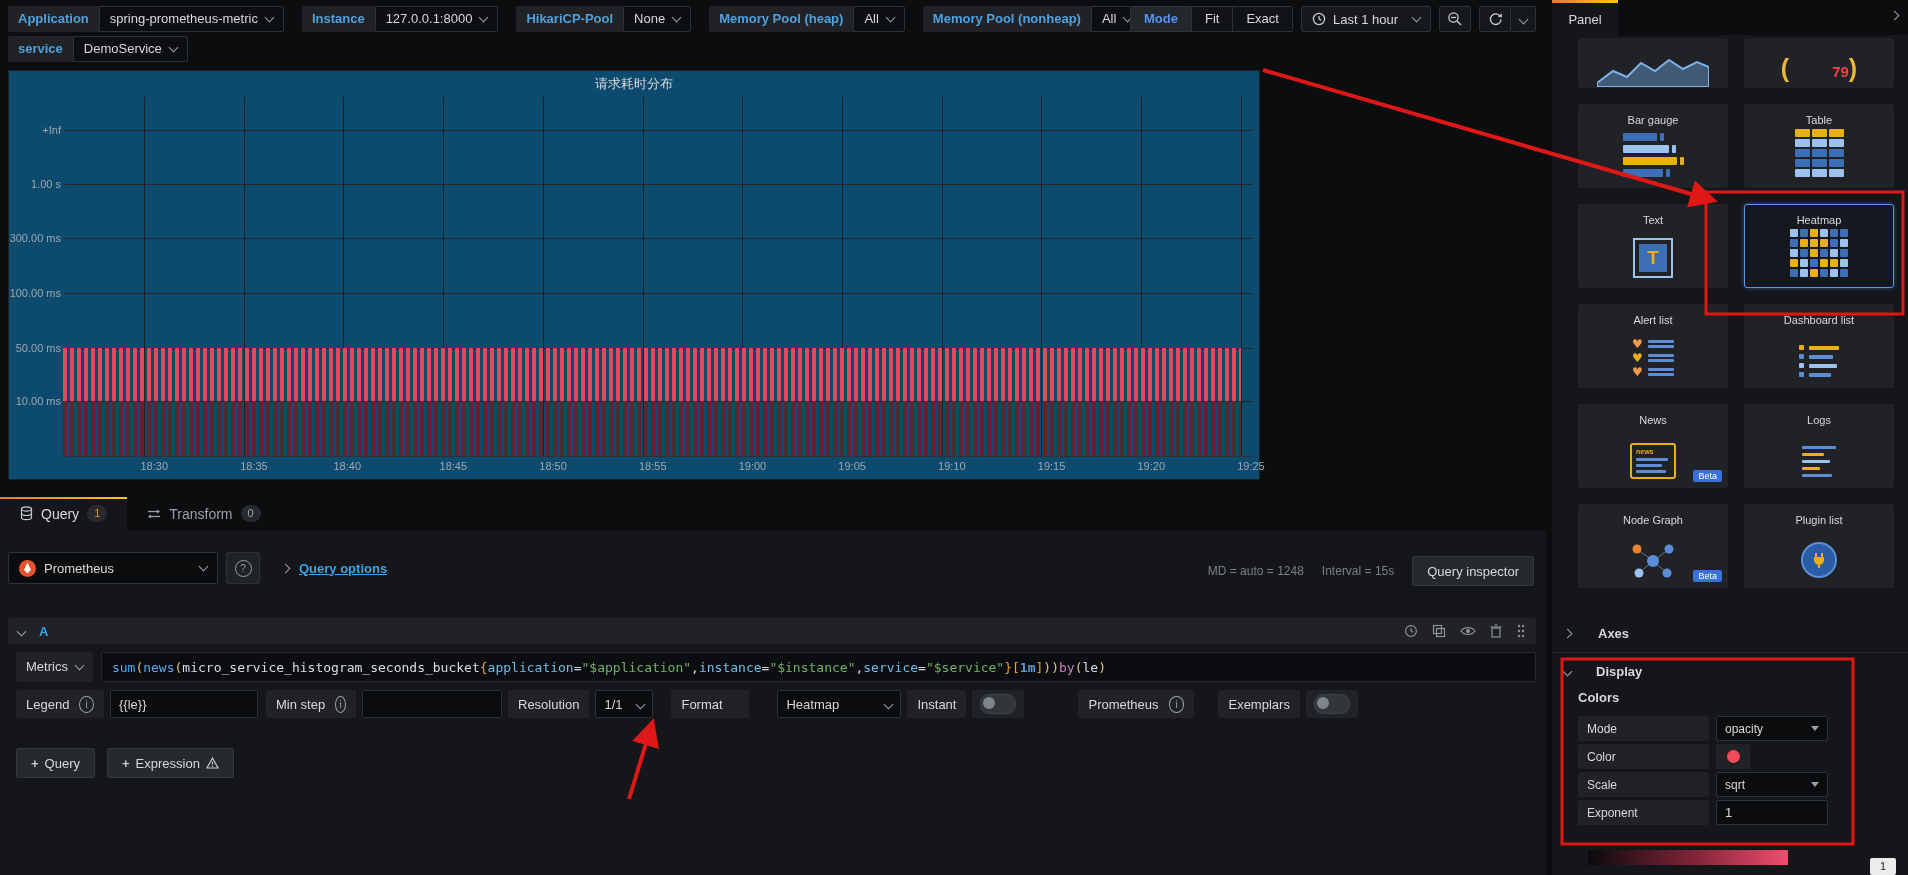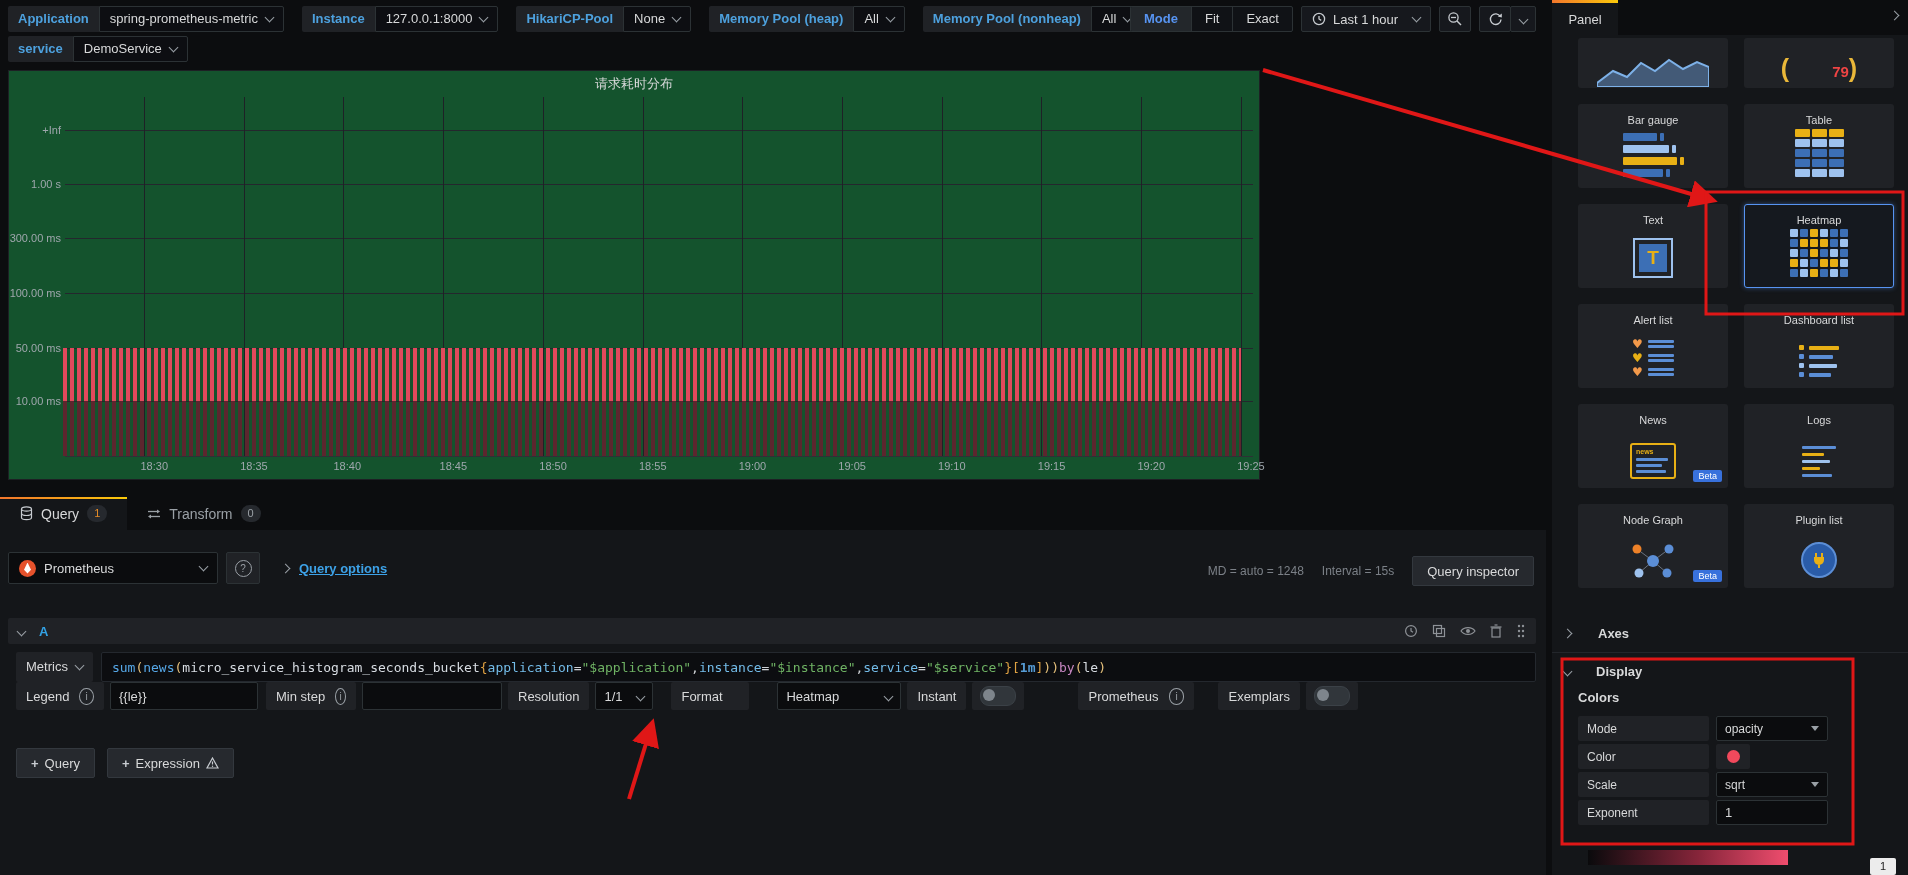--- a/index.html
+++ b/index.html
@@ -21,21 +21,21 @@
   .seg-group{display:flex;border:1px solid #2c3235;border-radius:2px;overflow:hidden;background:#101216;}
   .seg{padding:0 13px;line-height:24px;color:#d8d9da;}
   .seg + .seg{border-left:1px solid #2c3235;}
   .seg.active{background:#23272b;color:#5794f2;font-weight:600;}
   .tp-box{display:flex;align-items:center;gap:7px;padding:0 10px;border:1px solid #2c3235;border-radius:2px;background:#16181d;}
   .icon-btn{width:30px;display:flex;align-items:center;justify-content:center;border:1px solid #2c3235;
     border-radius:2px;background:#16181d;}
   .icon-btn.caret-btn{width:24px;margin-left:-1px;}
 
   
-  .chart-panel{position:absolute;left:8px;top:70px;width:1252px;height:410px;background:#14532d;
+  .chart-panel{position:absolute;left:8px;top:70px;width:1252px;height:410px;background:#0c4a6e;
     border:1px solid #1d2024;box-sizing:border-box;}
   .panel-title{height:26px;line-height:26px;text-align:center;font-size:13px;color:#d8d9da;}
   .plot{position:absolute;left:0;top:26px;right:0;bottom:0;}
   .hgrid{position:absolute;height:1px;background:#24272d;}
   .vgrid{position:absolute;width:1px;background:#1e2126;}
   .ylab{position:absolute;width:52px;text-align:right;font-size:11px;color:#9fa7ad;}
   .xlab{position:absolute;width:48px;text-align:right;font-size:11px;color:#9fa7ad;}
   .band{position:absolute;}
   .x-axis-line{position:absolute;height:1px;background:#2c3235;}
 
@@ -73,21 +73,21 @@
   .qa-icons{margin-left:auto;display:flex;gap:14px;align-items:center;}
   .metrics-row{position:absolute;left:16px;right:10px;top:122px;height:30px;display:flex;gap:8px;}
   .metrics-btn{height:30px;line-height:30px;background:#202226;border-radius:2px;padding:0 10px;
     display:flex;align-items:center;white-space:nowrap;}
   .code-area{flex:1;background:#0c0d10;border:1px solid #24282e;border-radius:2px;display:flex;
     align-items:center;padding:0 10px;font-family:"DejaVu Sans Mono","Liberation Mono",monospace;
     font-size:13px;white-space:nowrap;overflow:hidden;}
   .tk-fn{color:#56a8e8;}.tk-paren{color:#e5c07b;}.tk-metric{color:#d8dde3;}.tk-brace{color:#e0a243;}
   .tk-lbl{color:#74bdea;}.tk-str{color:#6fb364;}.tk-op{color:#cfd2d6;}
   .tk-dur{color:#569cd6;font-weight:700;}.tk-kw{color:#c586c0;}
-  .opts-row{position:absolute;left:16px;right:10px;top:152px;height:28px;display:flex;gap:6px;align-items:flex-end;}
+  .opts-row{position:absolute;left:16px;right:10px;top:160px;height:28px;display:flex;gap:6px;align-items:flex-end;}
   .lblbox{background:#202226;border-radius:2px;padding:0 10px;height:28px;display:flex;align-items:center;
     gap:10px;white-space:nowrap;box-sizing:border-box;}
   .inputbox{background:#0b0c0e;border:1px solid #2c3235;border-radius:2px;height:28px;color:#d8d9da;
     font-size:13px;padding:0 8px;box-sizing:border-box;font-family:inherit;}
   .selbox{background:#0b0c0e;border:1px solid #2c3235;border-radius:2px;height:28px;display:flex;
     align-items:center;padding:0 8px;box-sizing:border-box;justify-content:space-between;}
   .toggle{width:34px;height:18px;border-radius:9px;background:#31363b;border:1px solid #3b4147;position:relative;flex:none;}
   .toggle::after{content:"";position:absolute;left:2px;top:2px;width:12px;height:12px;border-radius:50%;background:#7e858c;}
   .btns-row{position:absolute;left:16px;top:218px;display:flex;gap:12px;}
   .plus{font-weight:700;color:#c7cbd0;}

